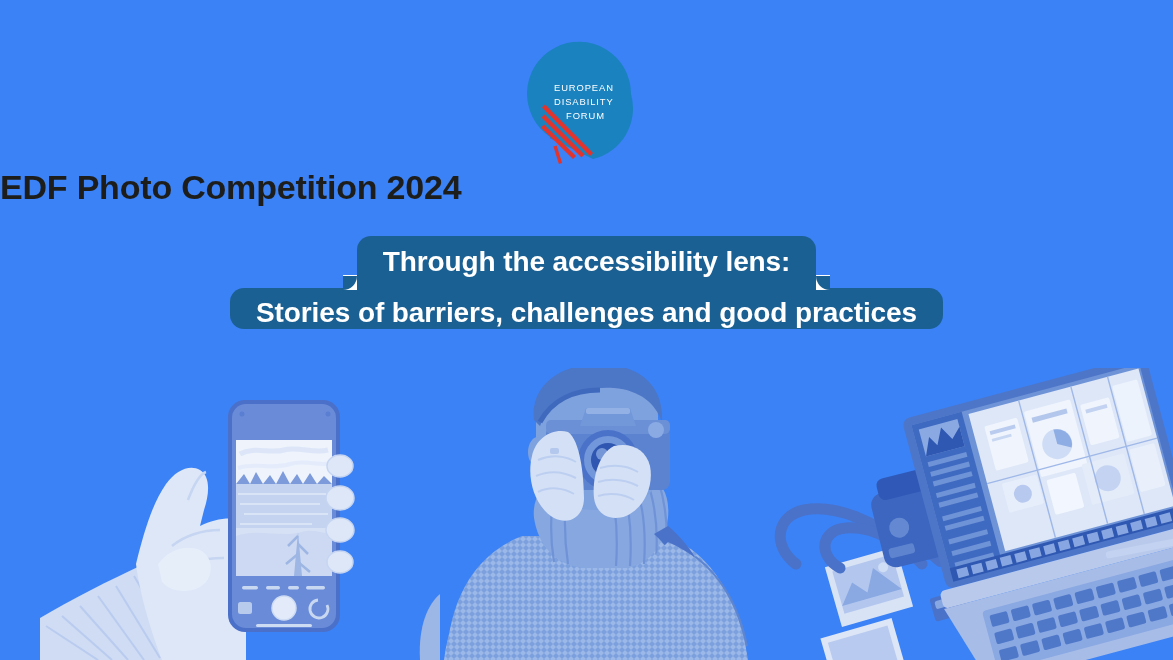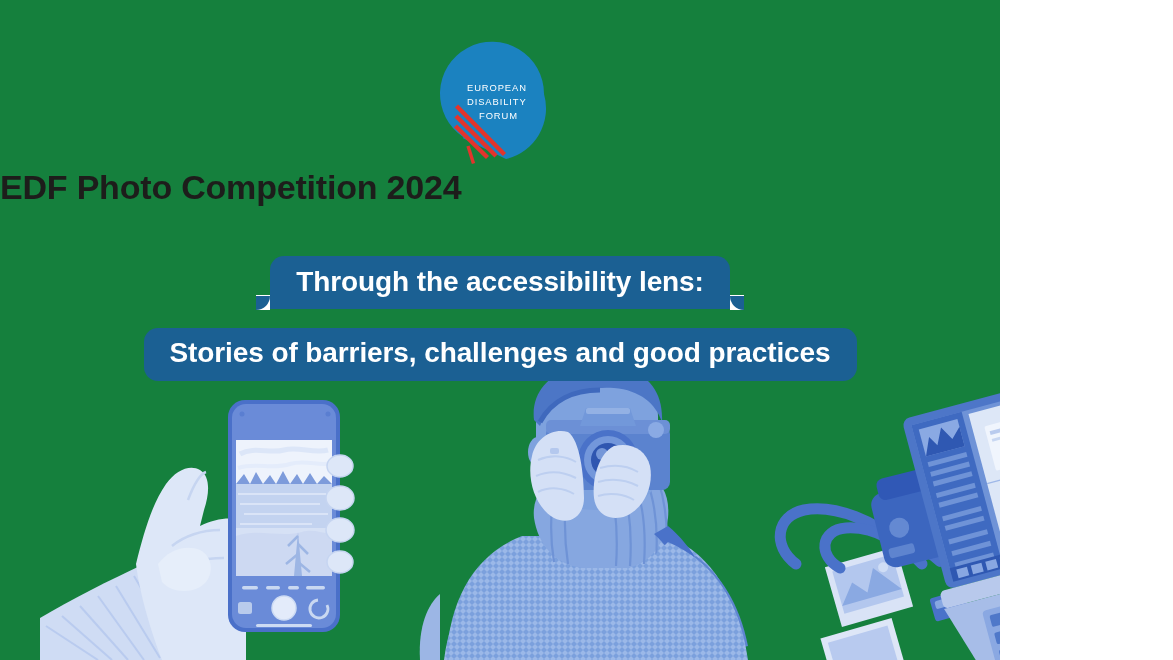--- a/index.html
+++ b/index.html
@@ -7,23 +7,23 @@
     margin: 0;
     padding: 0;
     background: #ffffff;
   }
   body {
     font-family: "Liberation Sans", sans-serif;
     -webkit-font-smoothing: antialiased;
   }
   #poster {
     position: relative;
-    width: 1000px;
+    width: 1173px;
     height: 660px;
-    background: #15803d;
+    background: #3b82f6;
     overflow: hidden;
   }
 
   
   #logo-block {
     position: absolute;
     left: 0;
     right: 0;
     top: 38px;
     height: 126px;
@@ -77,34 +77,33 @@
   .banner-line {
     display: inline-block;
     background: #1b6093;
     color: #ffffff;
     font-size: 28px;
     font-weight: bold;
     line-height: 1;
     padding: 12px 26px 13px 26px;
     white-space: nowrap;
     letter-spacing: -0.1px;
-    margin-top: 20px;
   }
   .banner-line-1 {
     border-radius: 14px 14px 0 0;
     position: relative;
     z-index: 2;
     margin-bottom: -1px;
   }
   .banner-line-2 {
     border-radius: 14px;
     position: relative;
     z-index: 1;
     padding-top: 11px;
-    padding-bottom: 14px;
+    padding-bottom: 2px;
   }
   
   .banner-line-1::before,
   .banner-line-1::after {
     content: "";
     position: absolute;
     bottom: -1px;
     width: 14px;
     height: 14px;
     background: #1b6093;

